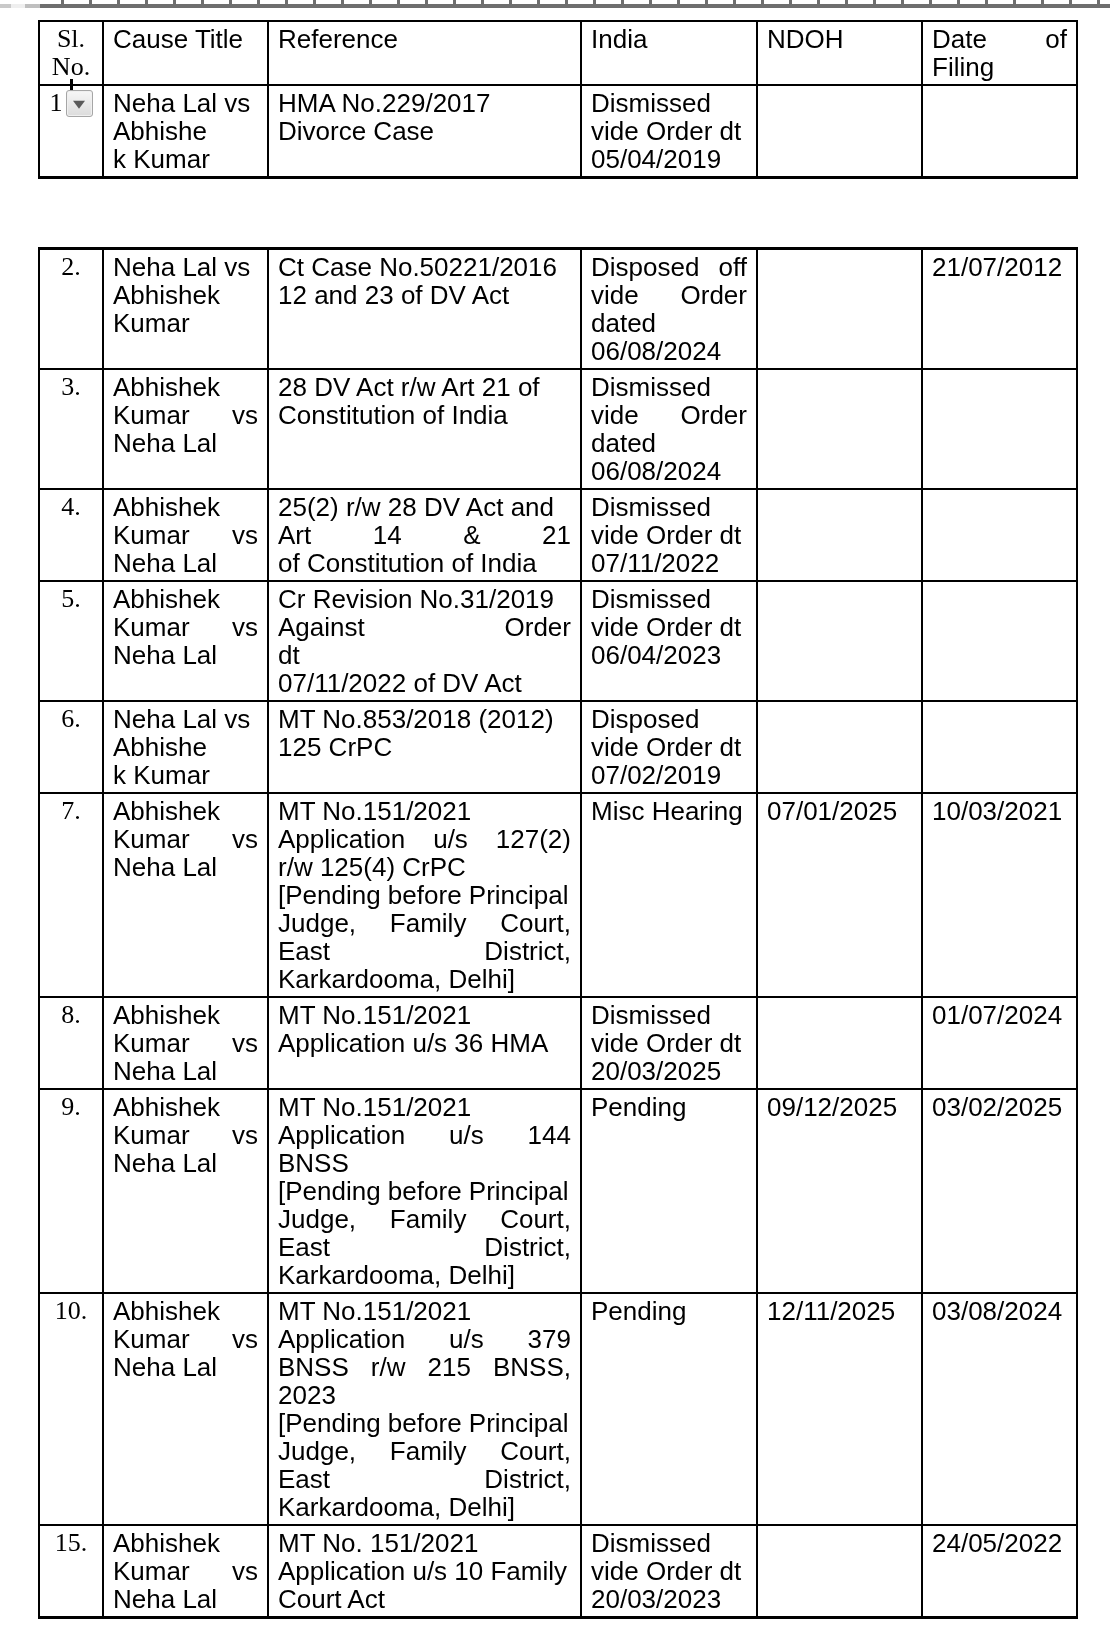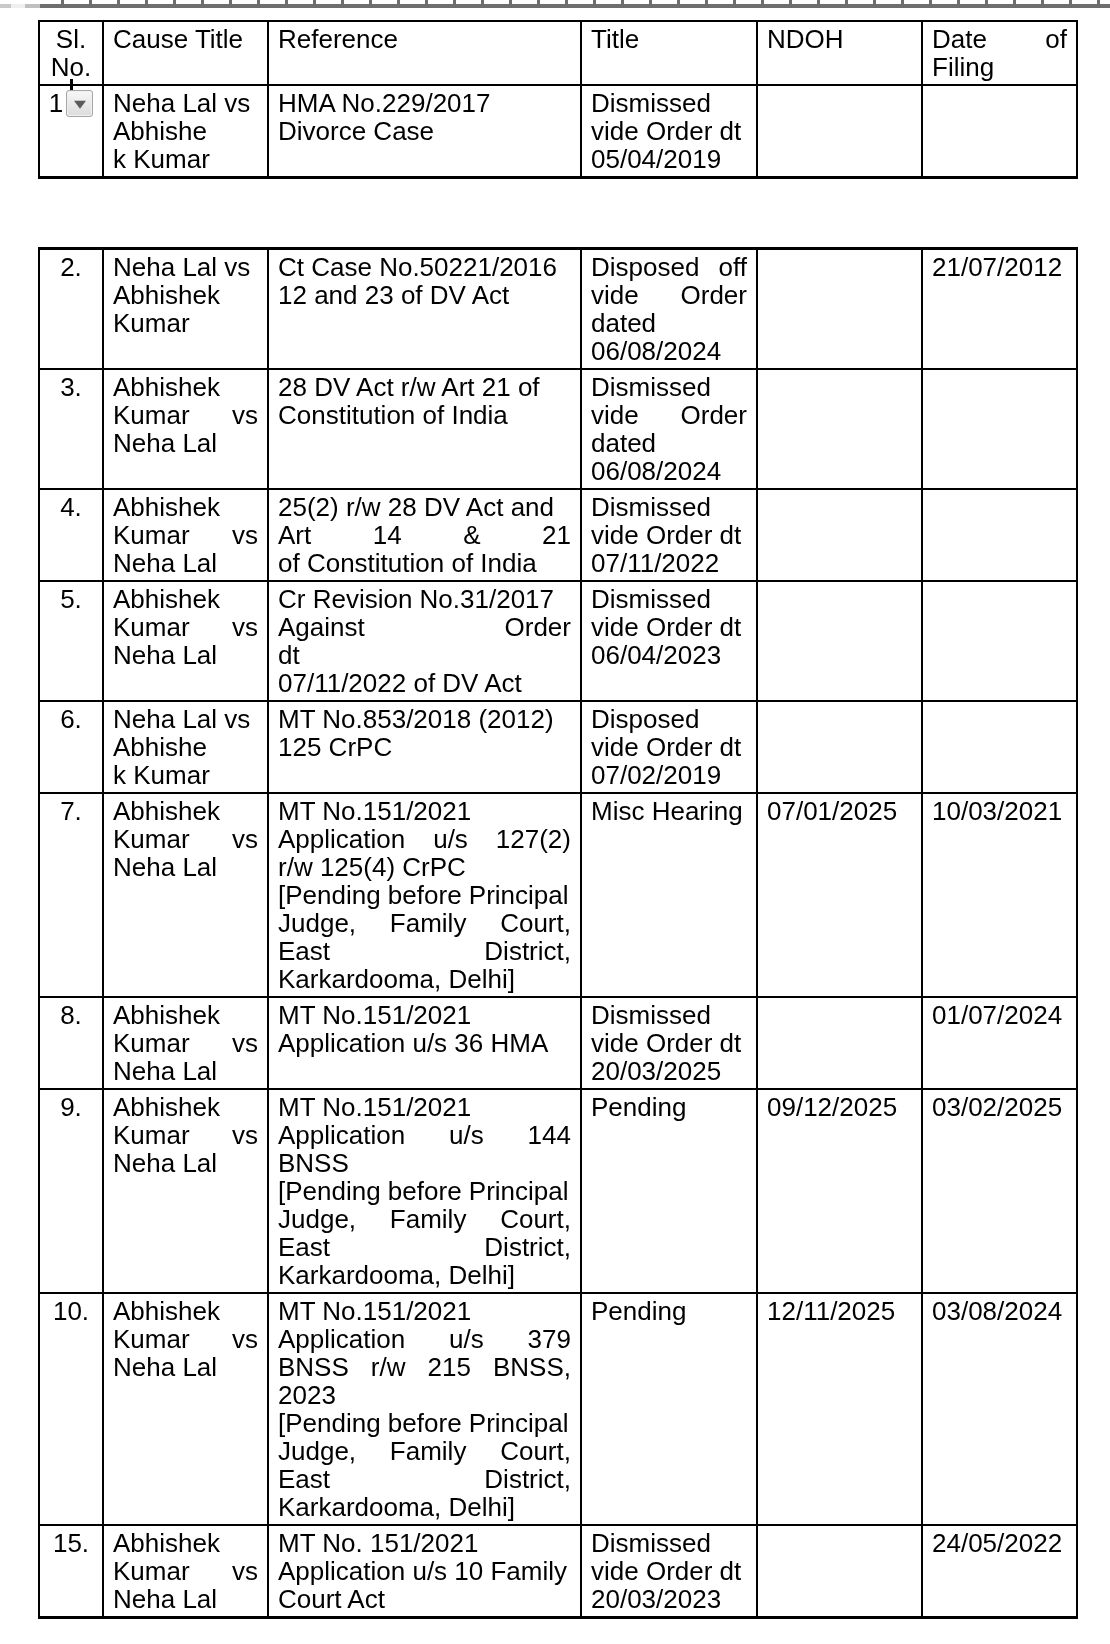--- a/index.html
+++ b/index.html
@@ -11,21 +11,21 @@
   
   .ruler{position:relative;height:8px;width:1110px;background:#fff;}
   .ruler .bar{position:absolute;left:0;right:0;bottom:0;height:4px;
     background:linear-gradient(90deg,#c9c9c9 0 11px,#efefef 11px 25px,#bfbfbf 25px 40px,#6e6e6e 40px);}
   .ruler .ticks{position:absolute;left:36px;right:0;top:0;bottom:0;
     background:repeating-linear-gradient(90deg,transparent 0 25px,#6e6e6e 25px 28px);}
   table{border-collapse:collapse;table-layout:fixed;width:1038px;margin-left:38px;}
   #t1{margin-top:12px;border-bottom:3px solid #000;}
   #t2{margin-top:68px;border-top:3px solid #000;border-bottom:3px solid #000;}
   th,td{border:2px solid #000;vertical-align:top;padding:3px 9px;font-weight:normal;text-align:left;}
-  td.sl,th.sl{text-align:center;padding-left:2px;padding-right:2px;position:relative;}
+  td.sl,th.sl{text-align:center;padding-left:2px;padding-right:2px;position:relative;font-family:Liberation Serif, serif;}
   .line{min-height:28px;white-space:nowrap;}
   .line.j{display:flex;justify-content:space-between;}
   .line.j span{white-space:nowrap;}
   .sl-wrap{display:inline-flex;align-items:flex-start;}
   .dd-btn{display:inline-block;width:25px;height:25px;margin-left:3px;margin-top:1px;
     background:linear-gradient(#f7f7f7,#dcdcdc);border:1px solid #a6a6a6;border-radius:3px;
     position:relative;cursor:pointer;box-shadow:0 0 0 1px #f0f0f0 inset;}
   .dd-btn .tri{position:absolute;left:50%;top:50%;transform:translate(-50%,-40%);
     width:0;height:0;border-left:6px solid transparent;border-right:6px solid transparent;
     border-top:8px solid #5a5a5a;}
@@ -54,21 +54,21 @@
           <div class="line">Sl.</div>
           <div class="line">No.</div>
         </th>
         <th>
           <div class="line">Cause Title</div>
         </th>
         <th>
           <div class="line">Reference</div>
         </th>
         <th>
-          <div class="line">Title</div>
+          <div class="line">India</div>
         </th>
         <th>
           <div class="line">NDOH</div>
         </th>
         <th>
           <div class="line j">
             <span>Date</span>
             <span>of</span>
           </div>
           <div class="line">Filing</div>
@@ -221,21 +221,21 @@
         </td>
         <td>
           <div class="line">Abhishek</div>
           <div class="line j">
             <span>Kumar</span>
             <span>vs</span>
           </div>
           <div class="line">Neha Lal</div>
         </td>
         <td>
-          <div class="line">Cr Revision No.31/2017</div>
+          <div class="line">Cr Revision No.31/2019</div>
           <div class="line j">
             <span>Against</span>
             <span>Order</span>
           </div>
           <div class="line">dt</div>
           <div class="line">07/11/2022 of DV Act</div>
         </td>
         <td>
           <div class="line">Dismissed</div>
           <div class="line">vide Order dt</div>

